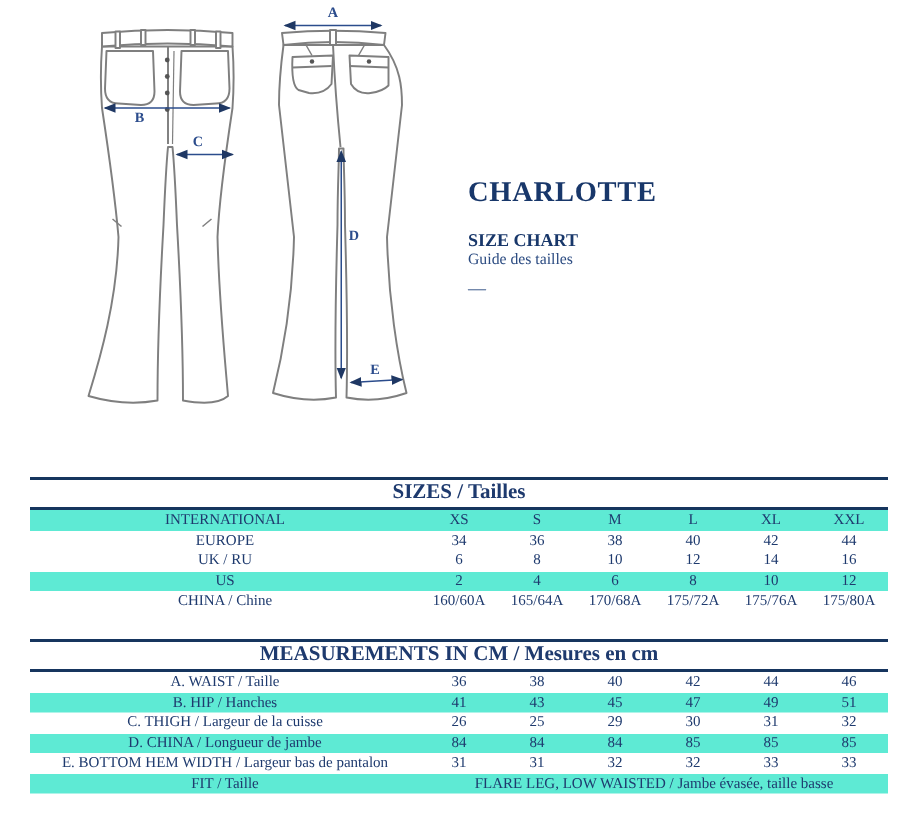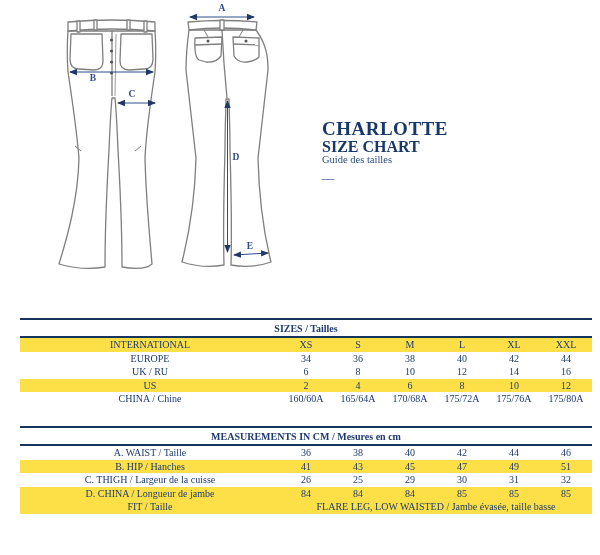--- a/index.html
+++ b/index.html
@@ -5,44 +5,44 @@
   html,body{margin:0;padding:0;}
   body{
     width:600px;height:555px;position:relative;overflow:hidden;
     background:#ffffff;
     font-family:"Liberation Serif","DejaVu Serif",serif;
     color:#1e3a6e;
   }
   
   .diagram{position:absolute;left:0;top:0;width:310px;height:300px;}
   
-  .title-block{position:absolute;left:322px;top:118px;width:230px;}
+  .title-block{position:absolute;left:312px;top:118px;width:230px;}
   .title-block h1{
     margin:0;font-size:19px;font-weight:bold;letter-spacing:.5px;
     color:#18376a;line-height:21px;
   }
-  .title-sub{font-size:16px;font-weight:bold;color:#18376a;line-height:13px;margin-top:1px;}
+  .title-sub{font-size:12px;font-weight:bold;color:#18376a;line-height:13px;margin-top:15px;}
   .title-sub-fr{font-size:10.5px;color:#2a4a80;line-height:13px;}
   .title-dash{font-size:12px;color:#2a4a80;margin-top:7px;line-height:10px;}
   
   .tbl-wrap{position:absolute;left:20px;width:572px;}
   .tbl-sizes{top:318px;}
   .tbl-meas{top:426px;}
   table{
     width:572px;border-collapse:collapse;table-layout:fixed;
     font-size:10px;color:#1e3a6e;
   }
   th.tbl-header{
     border-top:2px solid #16355e;border-bottom:2px solid #16355e;
-    font-size:10px;font-weight:bold;text-align:center;
+    font-size:14px;font-weight:bold;text-align:center;
     height:14px;padding:1px 0;
   }
   td{height:13.5px;line-height:13.5px;padding:0;text-align:center;
      white-space:nowrap;overflow:hidden;}
-  tr.shade{background:#fde047;}
+  tr.shade{background:#5eead4;}
   col.c-label{width:260px;}
   col.c-val{width:52px;}
 </style>
 </head>
 <body>
 
 <svg class="diagram" viewBox="0 0 310 300" xmlns="http://www.w3.org/2000/svg">
   <defs>
     <marker id="ah" markerWidth="9" markerHeight="8" refX="7" refY="4" orient="auto-start-reverse" markerUnits="userSpaceOnUse">
       <path d="M0,0.8 L8,4 L0,7.2 Z" fill="#1f3864"></path>
@@ -269,19 +269,28 @@
         </tr>
         <tr class="shade">
           <td>D. CHINA  / Longueur de jambe</td>
           <td>84</td>
           <td>84</td>
           <td>84</td>
           <td>85</td>
           <td>85</td>
           <td>85</td>
         </tr>
+        <tr>
+          <td>E. BOTTOM HEM WIDTH / Largeur bas de pantalon</td>
+          <td>31</td>
+          <td>31</td>
+          <td>32</td>
+          <td>32</td>
+          <td>33</td>
+          <td>33</td>
+        </tr>
         <tr class="shade">
           <td>FIT / Taille</td>
           <td colspan="6">FLARE LEG, LOW WAISTED / Jambe évasée, taille basse</td>
         </tr>
       </tbody>
   </table>
 </div>
 
 </body></html>

